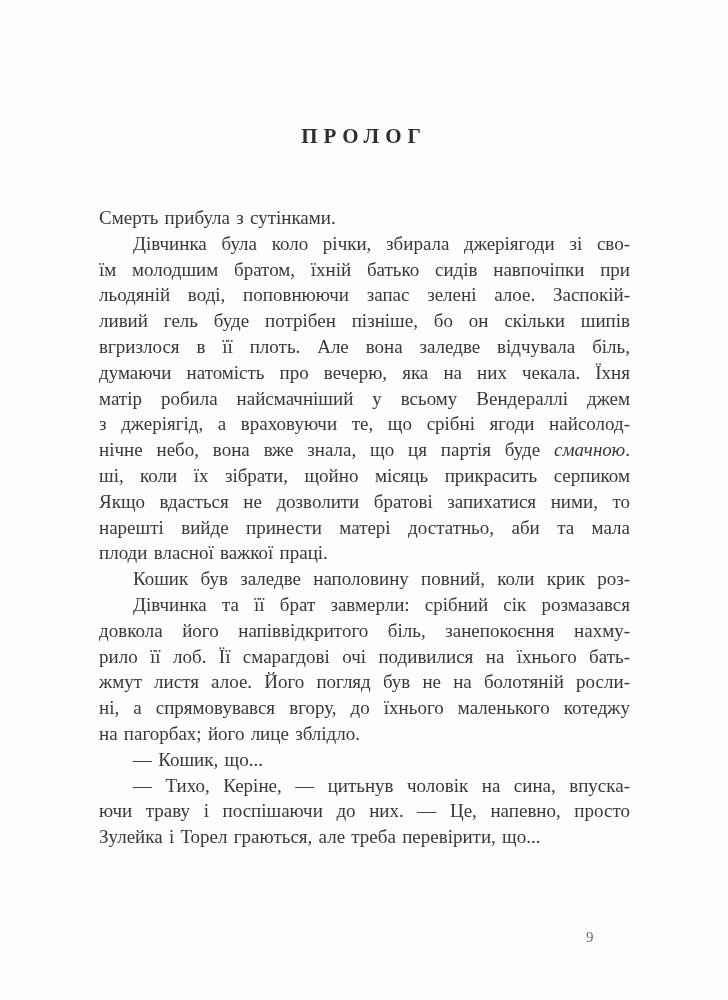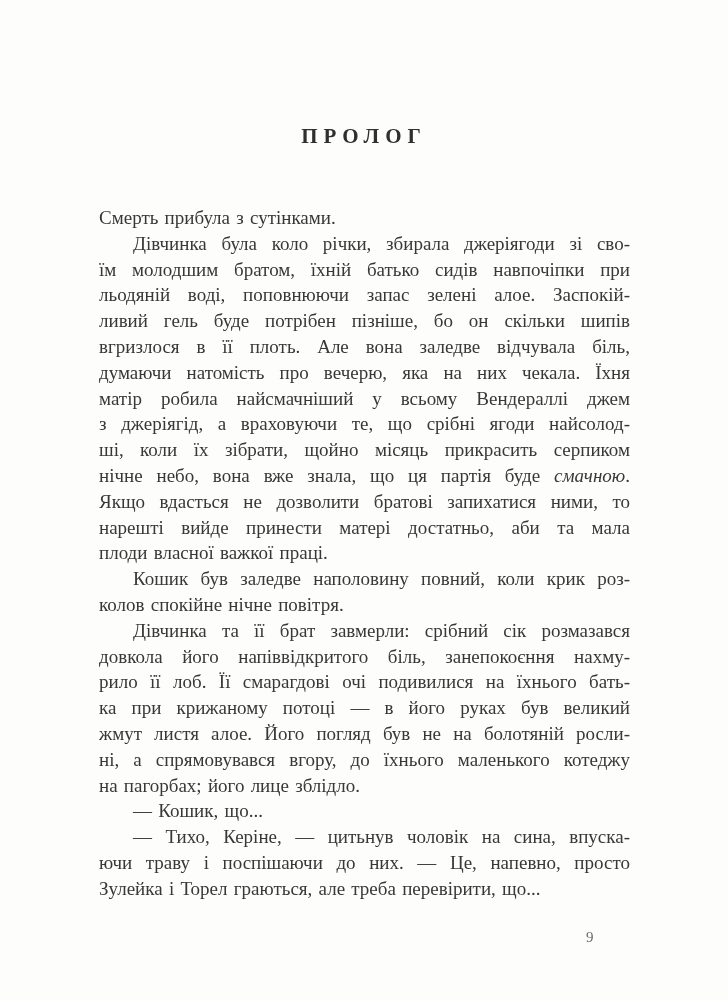--- a/index.html
+++ b/index.html
@@ -67,31 +67,29 @@
   <div class="text-block">
       <div class="line last"><span>Смерть прибула з сутінками.</span></div>
       <div class="line indent"><span>Дівчинка була коло річки, збирала джеріягоди зі сво-</span></div>
       <div class="line"><span>їм молодшим братом, їхній батько сидів навпочіпки при</span></div>
       <div class="line"><span>льодяній воді, поповнюючи запас зелені алое. Заспокій-</span></div>
       <div class="line"><span>ливий гель буде потрібен пізніше, бо он скільки шипів</span></div>
       <div class="line"><span>вгризлося в її плоть. Але вона заледве відчувала біль,</span></div>
       <div class="line"><span>думаючи натомість про вечерю, яка на них чекала. Їхня</span></div>
       <div class="line"><span>матір робила найсмачніший у всьому Вендераллі джем</span></div>
       <div class="line"><span>з джеріягід, а враховуючи те, що срібні ягоди найсолод-</span></div>
+      <div class="line"><span>нічне небо, вона вже знала, що ця партія буде </span><i>смачною</i><span>.</span></div>
       <div class="line"><span>ші, коли їх зібрати, щойно місяць прикрасить серпиком</span></div>
-      <div class="line"><span>нічне небо, вона вже знала, що ця партія буде </span><i>смачною</i><span>.</span></div>
       <div class="line"><span>Якщо вдасться не дозволити братові запихатися ними, то</span></div>
       <div class="line"><span>нарешті вийде принести матері достатньо, аби та мала</span></div>
       <div class="line last"><span>плоди власної важкої праці.</span></div>
       <div class="line indent"><span>Кошик був заледве наполовину повний, коли крик роз-</span></div>
-      <div class="line last"><span>колов спокійне нічне повітря.</span></div>
       <div class="line indent"><span>Дівчинка та її брат завмерли: срібний сік розмазався</span></div>
       <div class="line"><span>довкола його напіввідкритого біль, занепокоєння нахму-</span></div>
       <div class="line"><span>рило її лоб. Її смарагдові очі подивилися на їхнього бать-</span></div>
-      <div class="line"><span>ка при крижаному потоці — в його руках був великий</span></div>
       <div class="line"><span>жмут листя алое. Його погляд був не на болотяній росли-</span></div>
       <div class="line"><span>ні, а спрямовувався вгору, до їхнього маленького котеджу</span></div>
       <div class="line last"><span>на пагорбах; його лице зблідло.</span></div>
       <div class="line indent last"><span>— Кошик, що...</span></div>
       <div class="line indent"><span>— Тихо, Керіне, — цитьнув чоловік на сина, впуска-</span></div>
       <div class="line"><span>ючи траву і поспішаючи до них. — Це, напевно, просто</span></div>
       <div class="line last"><span>Зулейка і Торел граються, але треба перевірити, що...</span></div>
     </div>
 
   <div class="page-number">9</div>

